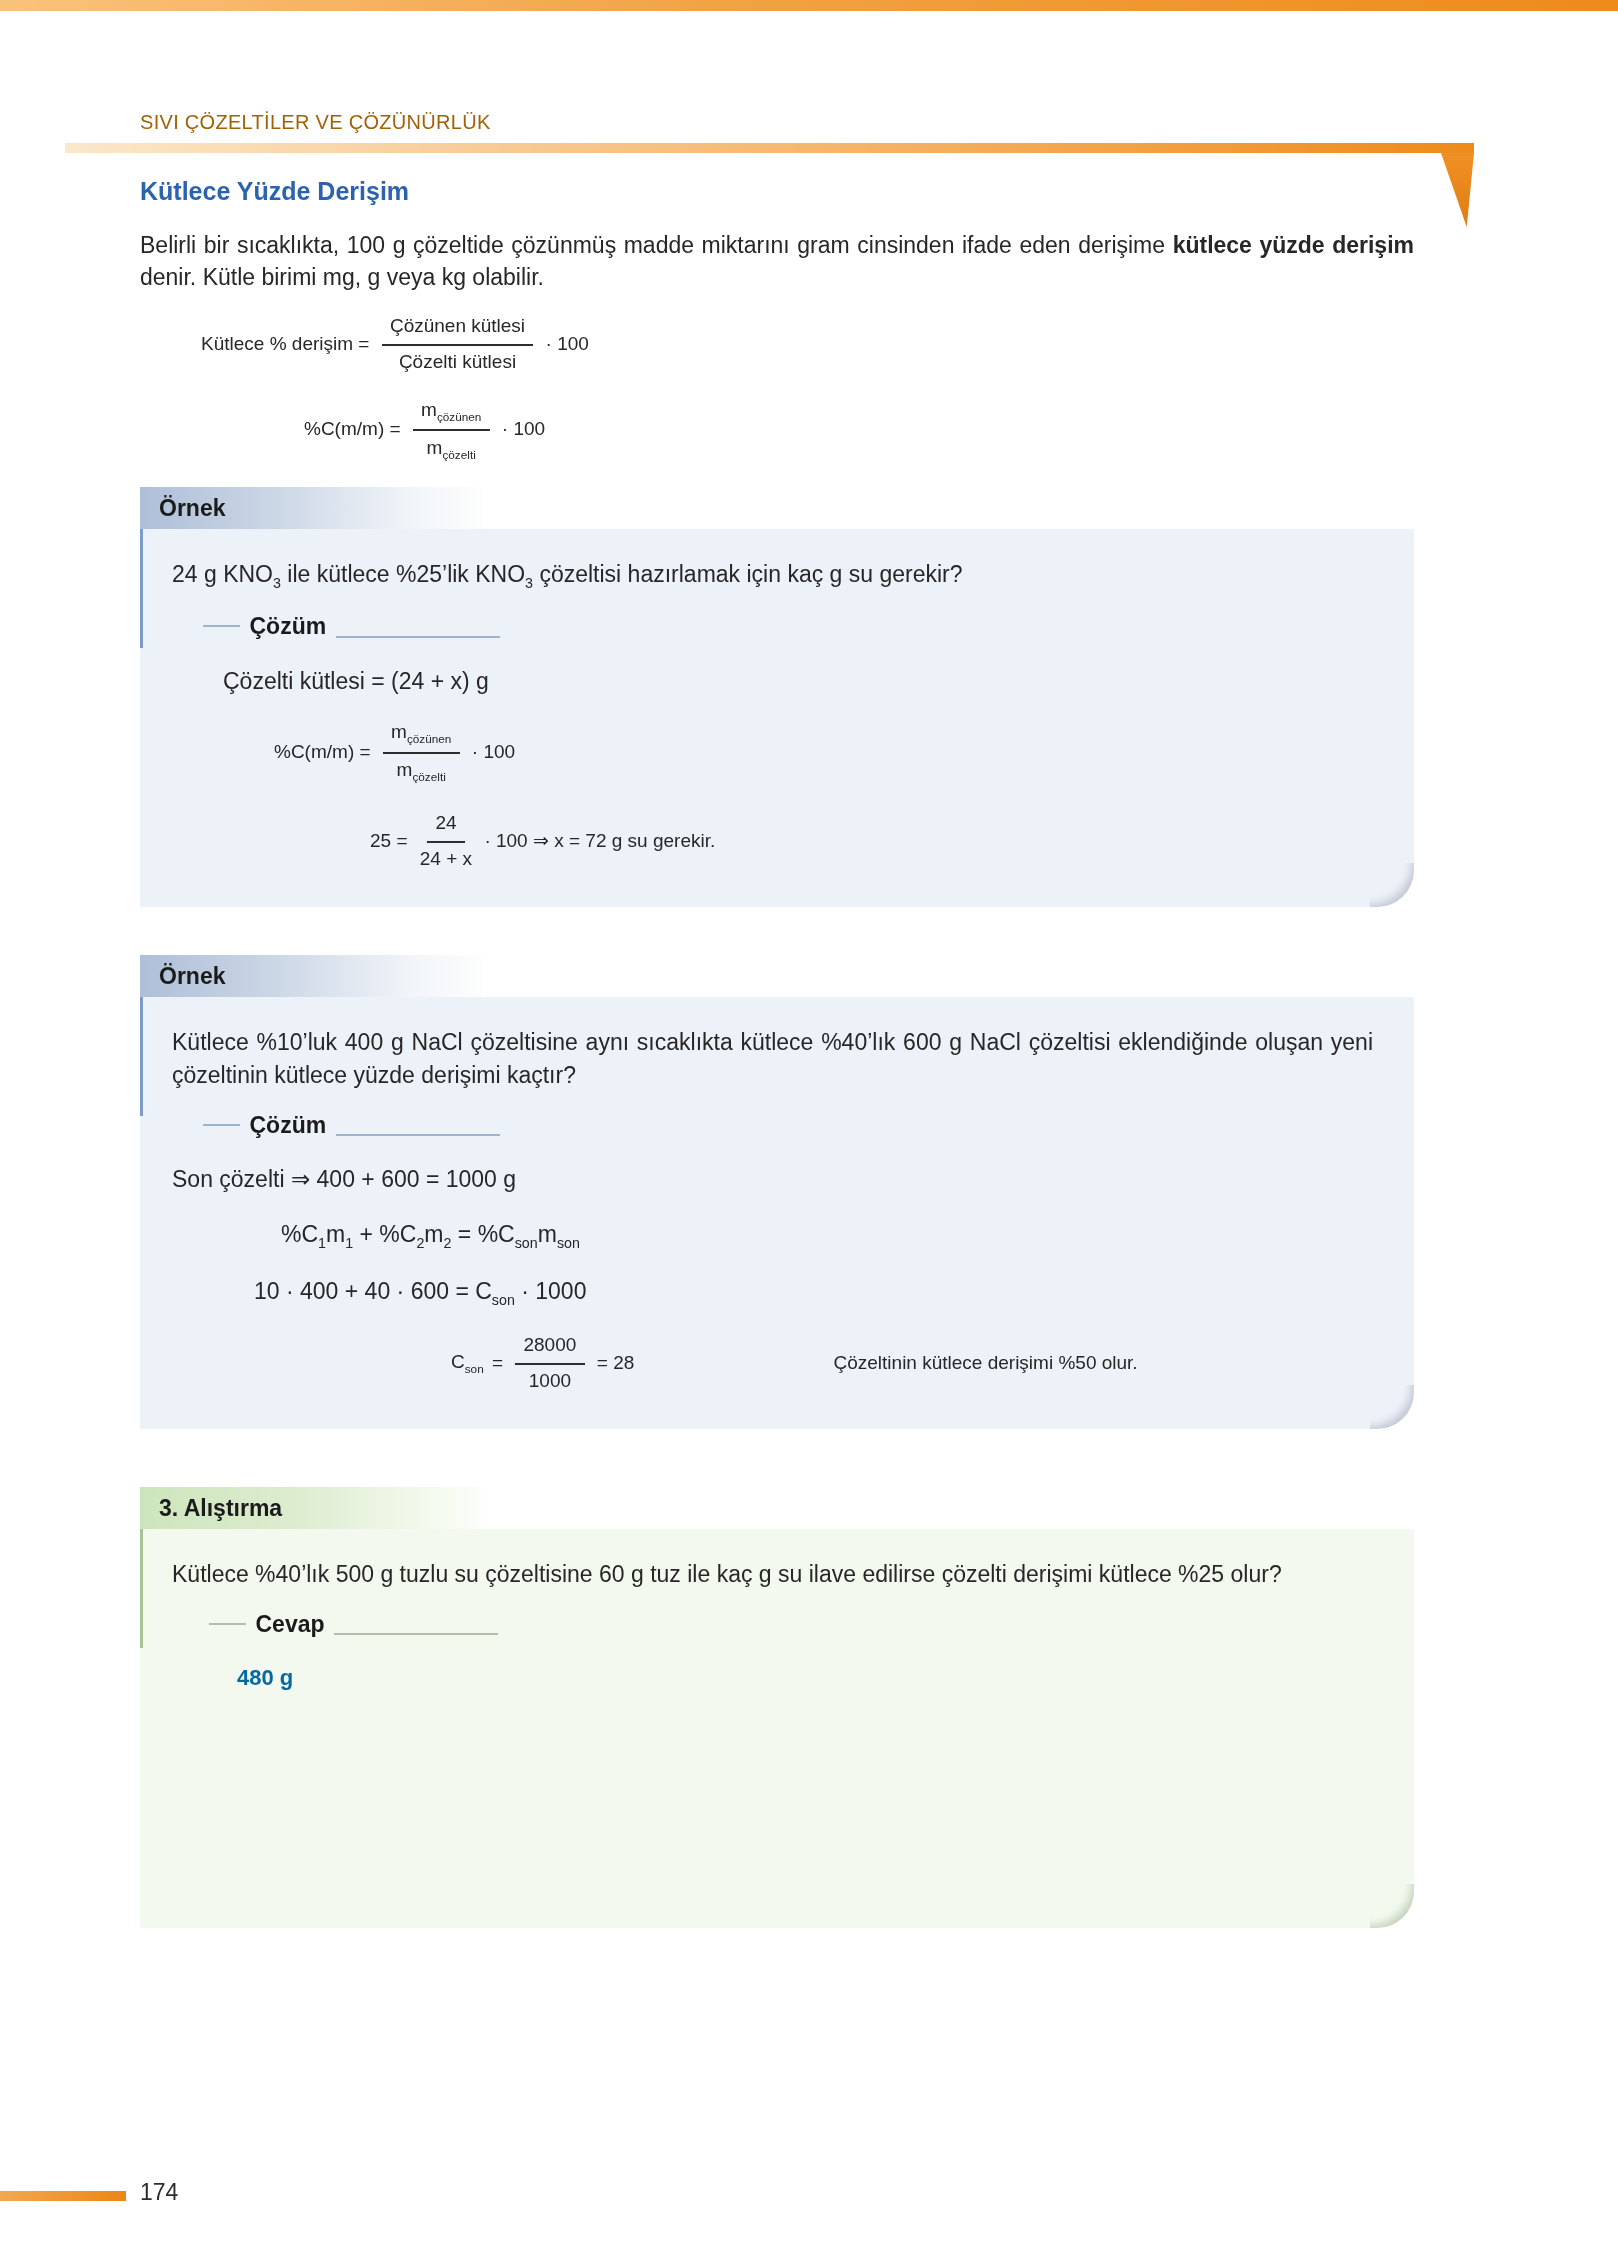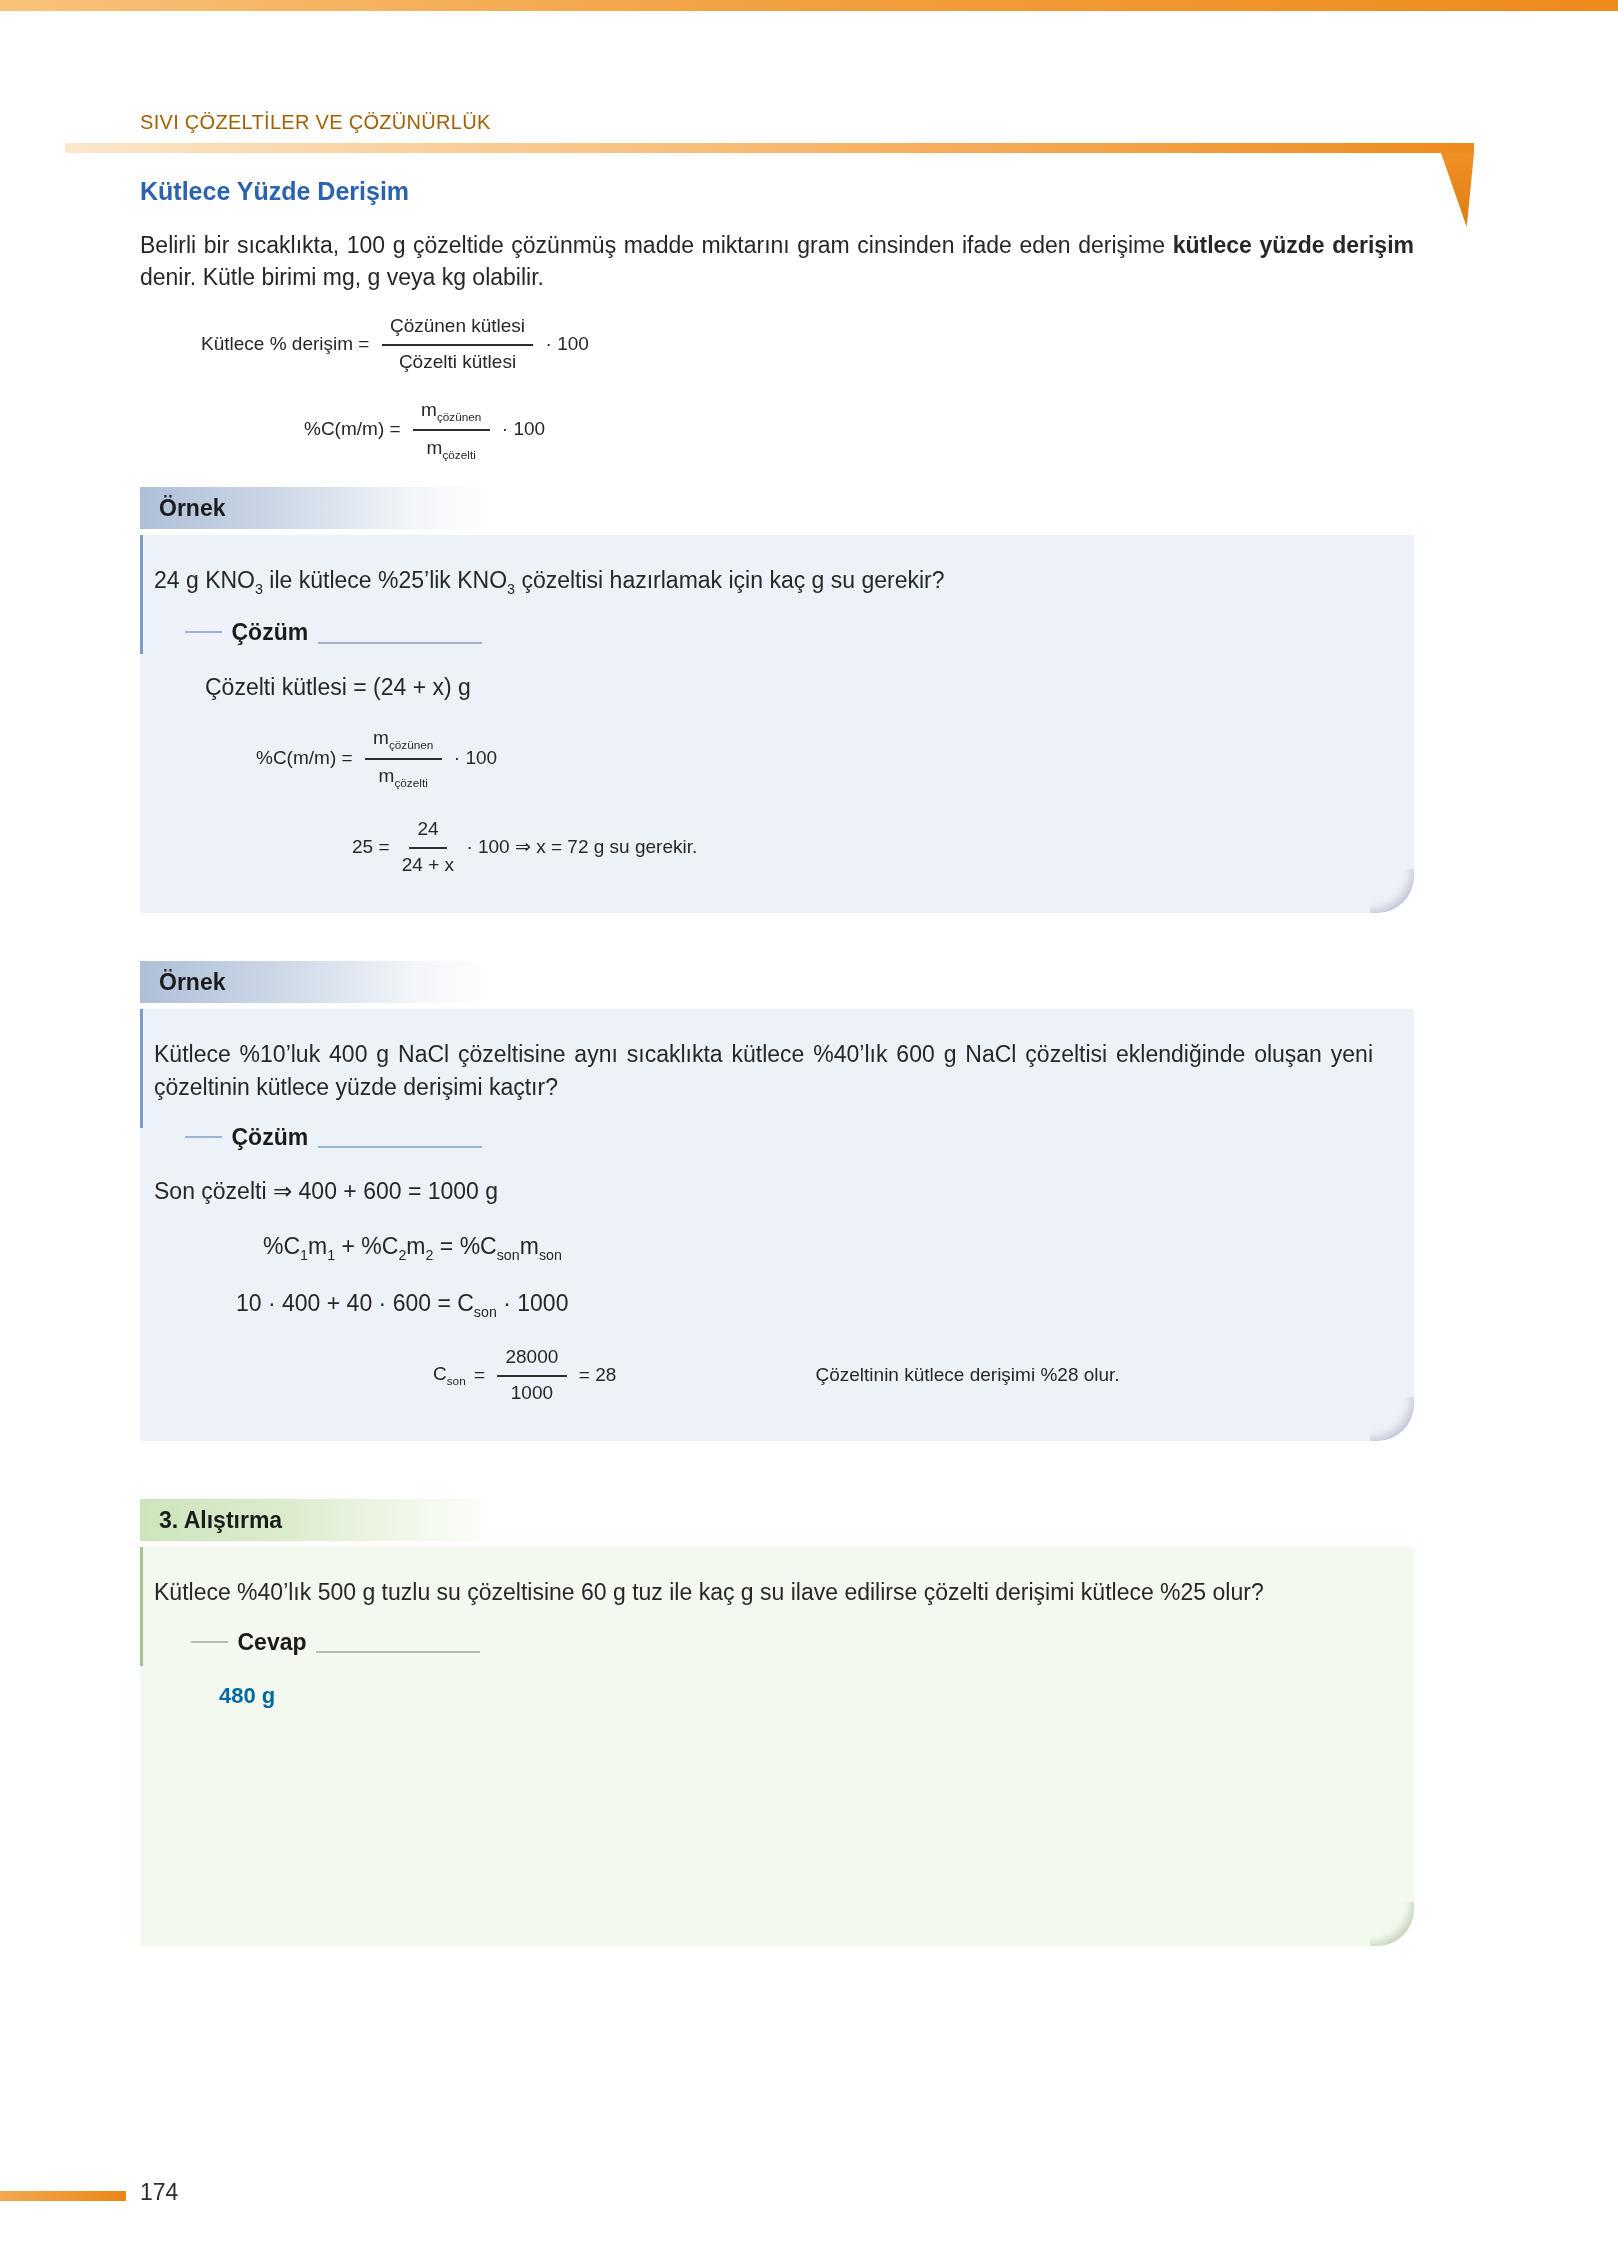--- a/index.html
+++ b/index.html
@@ -41,21 +41,21 @@
   .f1 { margin:0 0 20.4px 61px; }
   .f2 { margin:0 0 24px 164px; }
   .f3 { margin:0 0 37px 116px; }
 
   
   .tab { width:341px; height:42px; display:flex; align-items:center; padding-left:19px;
     font-weight:bold; font-size:23px; color:#1b1b1b; }
   .tab.blue { background:linear-gradient(90deg,#aebfd8 0%,#ccd7e6 40%,#f2f5f9 80%,#fdfdfe 100%); }
   .tab.green { background:linear-gradient(90deg,#cde5bd 0%,#ddeccf 45%,#f4faee 85%,#fbfdf9 100%); }
 
-  .box { position:relative; padding:29px 41px 34px 14px; border-bottom-right-radius:37px;margin-top:6px; }
+  .box { position:relative; padding:29px 41px 34px 32px; border-bottom-right-radius:37px; }
   .box.blue-bg { background:#edf1f8; }
   .box.green-bg { background:#f3f9ee; min-height:399px; }
   .box.blue-bg::before { content:""; position:absolute; left:0; top:0; width:3.4px; height:119px; background:#7b9cc9; }
   .box.green-bg::before { content:""; position:absolute; left:0; top:0; width:3.4px; height:119px; background:#a7c295; }
   .box::after { content:""; position:absolute; right:0; bottom:0; width:44px; height:44px;
     border-bottom-right-radius:37px; box-shadow:inset -7.5px -7.5px 8.2px -5.5px rgba(125,135,155,.40); }
   .box.green-bg::after { box-shadow:inset -7.5px -7.5px 8.2px -5.5px rgba(125,150,110,.40); }
 
   .example { margin-bottom:48px; }
   .example.second { margin-bottom:58px; }
@@ -170,21 +170,21 @@
         <div class="simple-line" style="margin-left:82px"><span>10 · 400 + 40 · 600 = C</span><sub>son</sub><span> · 1000</span></div>
 
         <div class="eqrow" style="margin-left:279px">
           <span><span>C</span><sub>son</sub></span>
           <span>=</span>
           <span class="frac">
             <span class="num">28000</span>
             <span class="den">1000</span>
           </span>
           <span>= 28</span>
-          <span class="note">Çözeltinin kütlece derişimi %28 olur.</span>
+          <span class="note">Çözeltinin kütlece derişimi %50 olur.</span>
         </div>
       </div>
     </section>
 
     <section class="exercise">
       <div class="tab green">
           <span>3. Alıştırma</span>
         </div>
       <div class="box green-bg">
         <p class="q">Kütlece %40’lık 500 g tuzlu su çözeltisine 60 g tuz ile kaç g su ilave edilirse çözelti derişimi kütlece %25 olur?</p>

